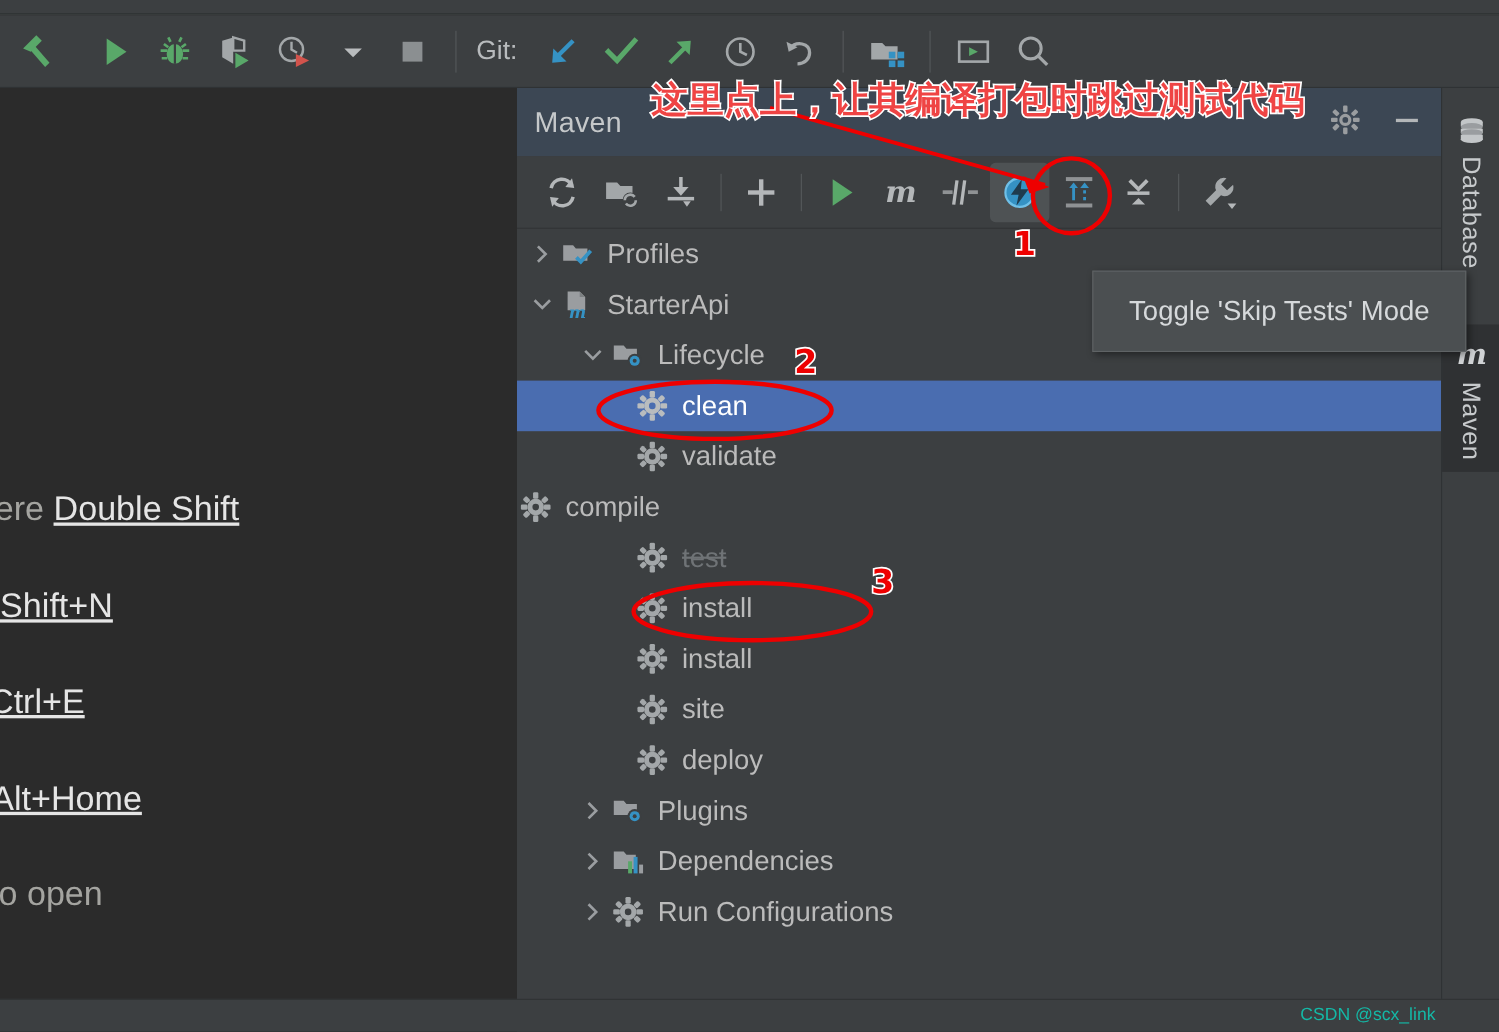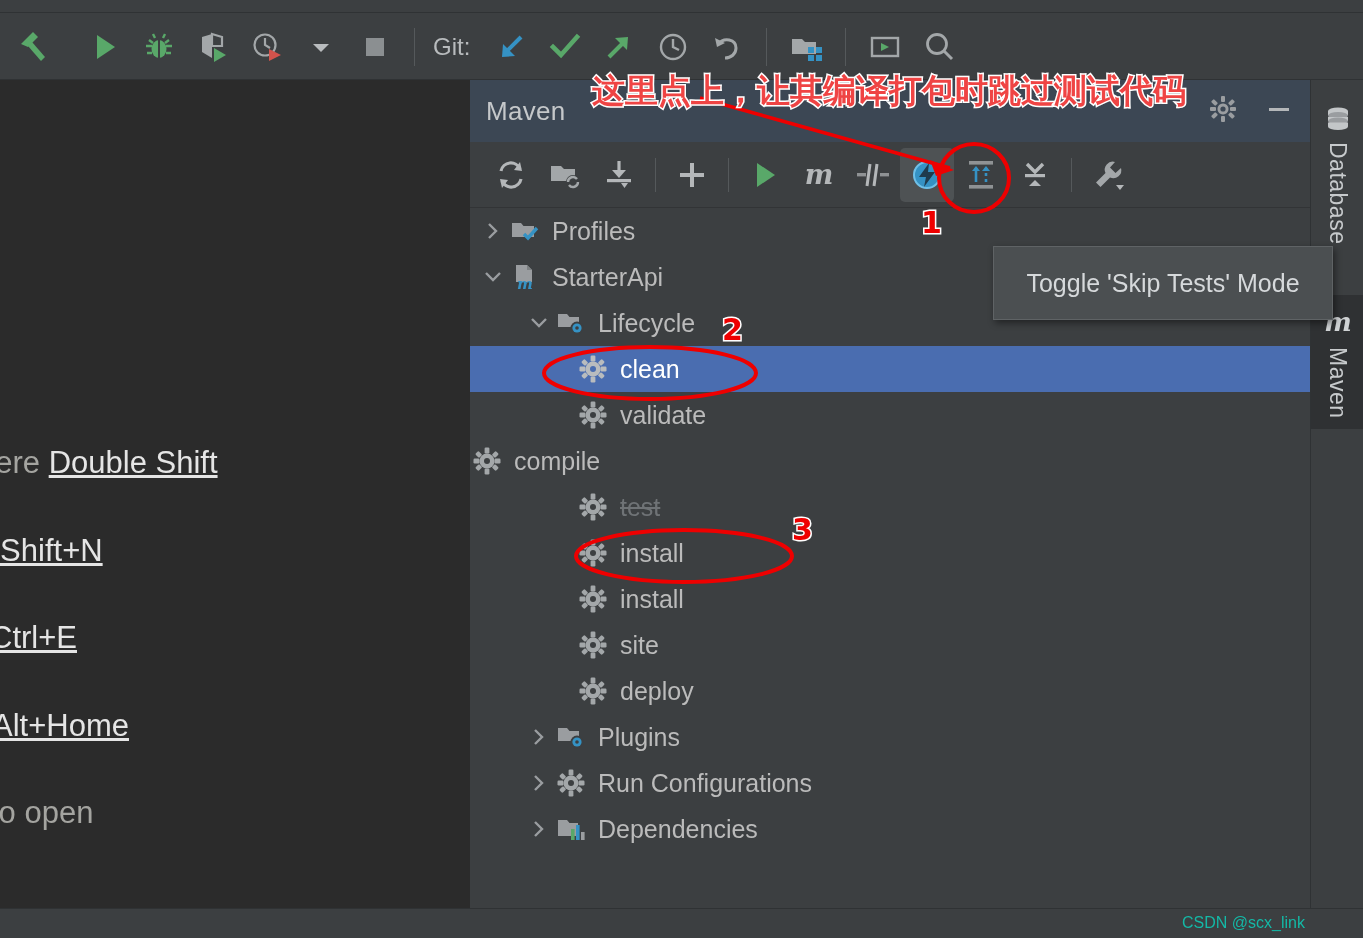--- a/index.html
+++ b/index.html
@@ -670,53 +670,53 @@
         <span class="lbl">Plugins</span>
       </div>
 
       <div class="row" style="padding-left:54px">
         <span class="chev">
           <svg width="20" height="20" viewBox="0 0 20 20">
               <path d="M6 3 L13 10 L6 17" stroke="#9a9da0" stroke-width="2.4" fill="none"></path>
             </svg>
         </span>
         <span class="ico">
-          <svg width="28" height="28" viewBox="0 0 28 28">
-            <circle cx="14" cy="14" r="7.5" fill="#a3a7a9"></circle>
-              <circle cx="14" cy="14" r="3" fill="#3c3f41"></circle>
-            <g fill="#a3a7a9">
-              <rect x="11.6" y="0.5" width="4.8" height="6" rx="1.2"></rect>
-                <rect x="11.6" y="21.5" width="4.8" height="6" rx="1.2"></rect>
-              <rect x="0.5" y="11.6" width="6" height="4.8" rx="1.2"></rect>
-                <rect x="21.5" y="11.6" width="6" height="4.8" rx="1.2"></rect>
-              <rect x="3.4" y="4.6" width="4.6" height="5.6" rx="1.2" transform="rotate(-45 5.7 7.4)"></rect>
-              <rect x="20" y="17.8" width="4.6" height="5.6" rx="1.2" transform="rotate(-45 22.3 20.6)"></rect>
-              <rect x="20" y="4.6" width="4.6" height="5.6" rx="1.2" transform="rotate(45 22.3 7.4)"></rect>
-              <rect x="3.4" y="17.8" width="4.6" height="5.6" rx="1.2" transform="rotate(45 5.7 20.6)"></rect>
-            </g>
-          </svg>
-        </span>
-        <span class="lbl">Run Configurations</span>
+          <svg width="30" height="30" viewBox="0 0 30 30">
+            <path d="M2 6 H11 L13.5 9 H22 V22 H2 Z" fill="#9a9da0"></path>
+            <rect x="15" y="15" width="3.6" height="11" fill="#59a869"></rect>
+            <rect x="20" y="11" width="3.6" height="15" fill="#3592c4"></rect>
+            <rect x="25" y="18" width="3.6" height="8" fill="#9a9da0"></rect>
+          </svg>
+        </span>
+        <span class="lbl">Dependencies</span>
       </div>
 
       <div class="row" style="padding-left:54px">
         <span class="chev">
           <svg width="20" height="20" viewBox="0 0 20 20">
               <path d="M6 3 L13 10 L6 17" stroke="#9a9da0" stroke-width="2.4" fill="none"></path>
             </svg>
         </span>
         <span class="ico">
-          <svg width="30" height="30" viewBox="0 0 30 30">
-            <path d="M2 6 H11 L13.5 9 H22 V22 H2 Z" fill="#9a9da0"></path>
-            <rect x="15" y="15" width="3.6" height="11" fill="#59a869"></rect>
-            <rect x="20" y="11" width="3.6" height="15" fill="#3592c4"></rect>
-            <rect x="25" y="18" width="3.6" height="8" fill="#9a9da0"></rect>
-          </svg>
-        </span>
-        <span class="lbl">Dependencies</span>
+          <svg width="28" height="28" viewBox="0 0 28 28">
+            <circle cx="14" cy="14" r="7.5" fill="#a3a7a9"></circle>
+              <circle cx="14" cy="14" r="3" fill="#3c3f41"></circle>
+            <g fill="#a3a7a9">
+              <rect x="11.6" y="0.5" width="4.8" height="6" rx="1.2"></rect>
+                <rect x="11.6" y="21.5" width="4.8" height="6" rx="1.2"></rect>
+              <rect x="0.5" y="11.6" width="6" height="4.8" rx="1.2"></rect>
+                <rect x="21.5" y="11.6" width="6" height="4.8" rx="1.2"></rect>
+              <rect x="3.4" y="4.6" width="4.6" height="5.6" rx="1.2" transform="rotate(-45 5.7 7.4)"></rect>
+              <rect x="20" y="17.8" width="4.6" height="5.6" rx="1.2" transform="rotate(-45 22.3 20.6)"></rect>
+              <rect x="20" y="4.6" width="4.6" height="5.6" rx="1.2" transform="rotate(45 22.3 7.4)"></rect>
+              <rect x="3.4" y="17.8" width="4.6" height="5.6" rx="1.2" transform="rotate(45 5.7 20.6)"></rect>
+            </g>
+          </svg>
+        </span>
+        <span class="lbl">Run Configurations</span>
       </div>
     </div>
   </div>
 
   <div class="right-stripe">
     <div class="stripe-tab" style="top:14px;">
       <svg width="30" height="30" viewBox="0 0 30 30">
         <ellipse cx="15" cy="7" rx="10" ry="3.6" fill="#c3c6c8"></ellipse>
         <rect x="5" y="7" width="20" height="4" fill="#c3c6c8"></rect>
         <ellipse cx="15" cy="11.5" rx="10" ry="3.6" fill="#9a9da0"></ellipse>

